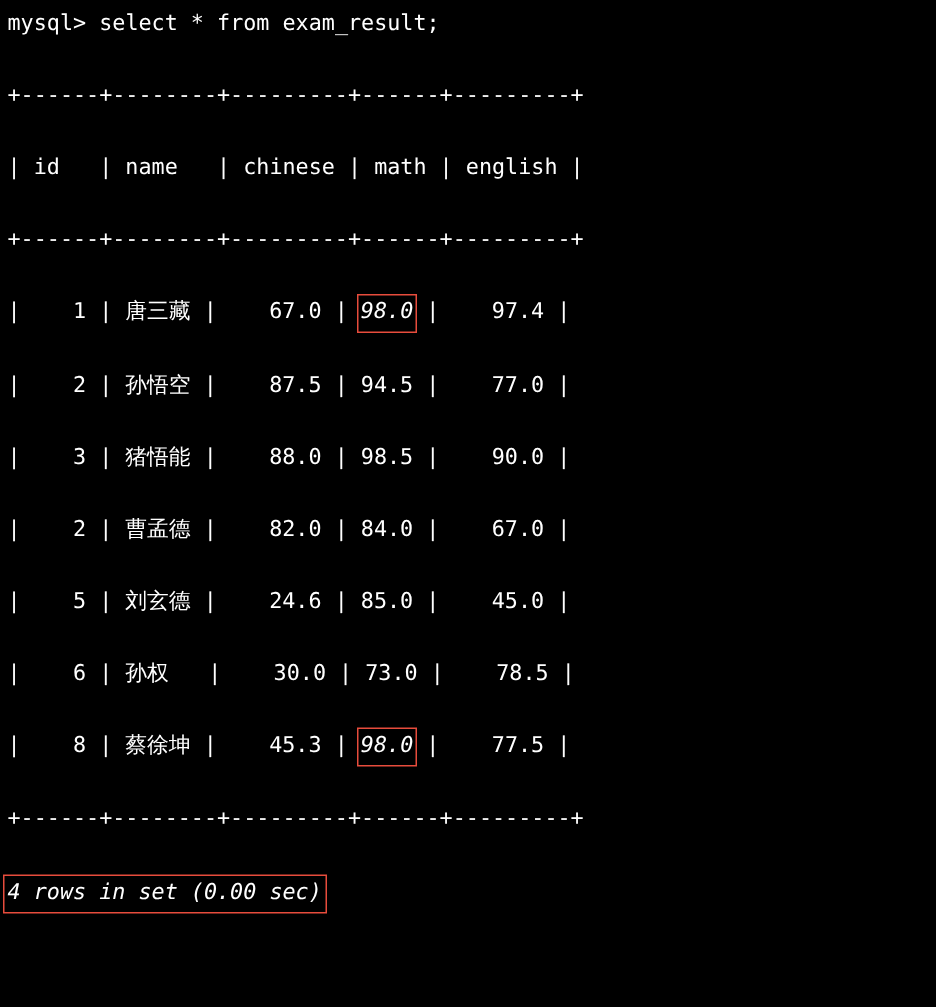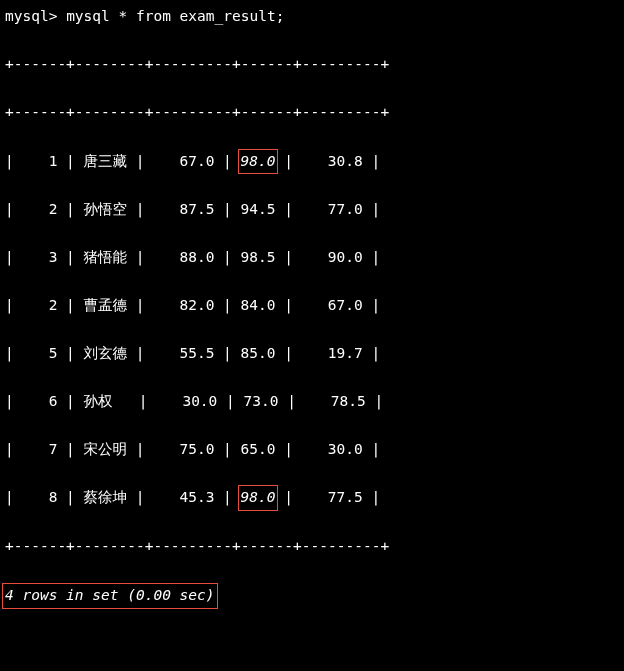--- a/index.html
+++ b/index.html
@@ -20,30 +20,30 @@
       display: inline-block;
       padding: 0px 2px;
       margin: 0 -3px;
       font-style: italic;
     }
     .line { display: block; }
   </style>
 </head>
 <body>
 
-<pre><span class="line"><span>mysql&gt;</span> <span>mysql * from exam_result;</span></span>
+<pre><span class="line"><span>mysql&gt;</span> <span>select * from exam_result;</span></span>
 <span class="line">+------+--------+---------+------+---------+</span>
+<span class="line">| id   | name   | chinese | math | english |</span>
 <span class="line">+------+--------+---------+------+---------+</span>
-<span class="line"><span>|    1 | 唐三藏 |    67.0 | </span><span class="red-box">98.0</span><span> |    30.8 |</span></span>
+<span class="line"><span>|    1 | 唐三藏 |    67.0 | </span><span class="red-box">98.0</span><span> |    97.4 |</span></span>
 <span class="line">|    2 | 孙悟空 |    87.5 | 94.5 |    77.0 |</span>
 <span class="line">|    3 | 猪悟能 |    88.0 | 98.5 |    90.0 |</span>
 <span class="line">|    2 | 曹孟德 |    82.0 | 84.0 |    67.0 |</span>
-<span class="line">|    5 | 刘玄德 |    55.5 | 85.0 |    19.7 |</span>
+<span class="line">|    5 | 刘玄德 |    24.6 | 85.0 |    45.0 |</span>
 <span class="line">|    6 | 孙权   |    30.0 | 73.0 |    78.5 |</span>
-<span class="line">|    7 | 宋公明 |    75.0 | 65.0 |    30.0 |</span>
 <span class="line"><span>|    8 | 蔡徐坤 |    45.3 | </span><span class="red-box">98.0</span><span> |    77.5 |</span></span>
 <span class="line">+------+--------+---------+------+---------+</span>
 <span class="line"><span class="red-box">4 rows in set (0.00 sec)</span></span>
 <span class="line"></span>
 
 
 
 
 
 

